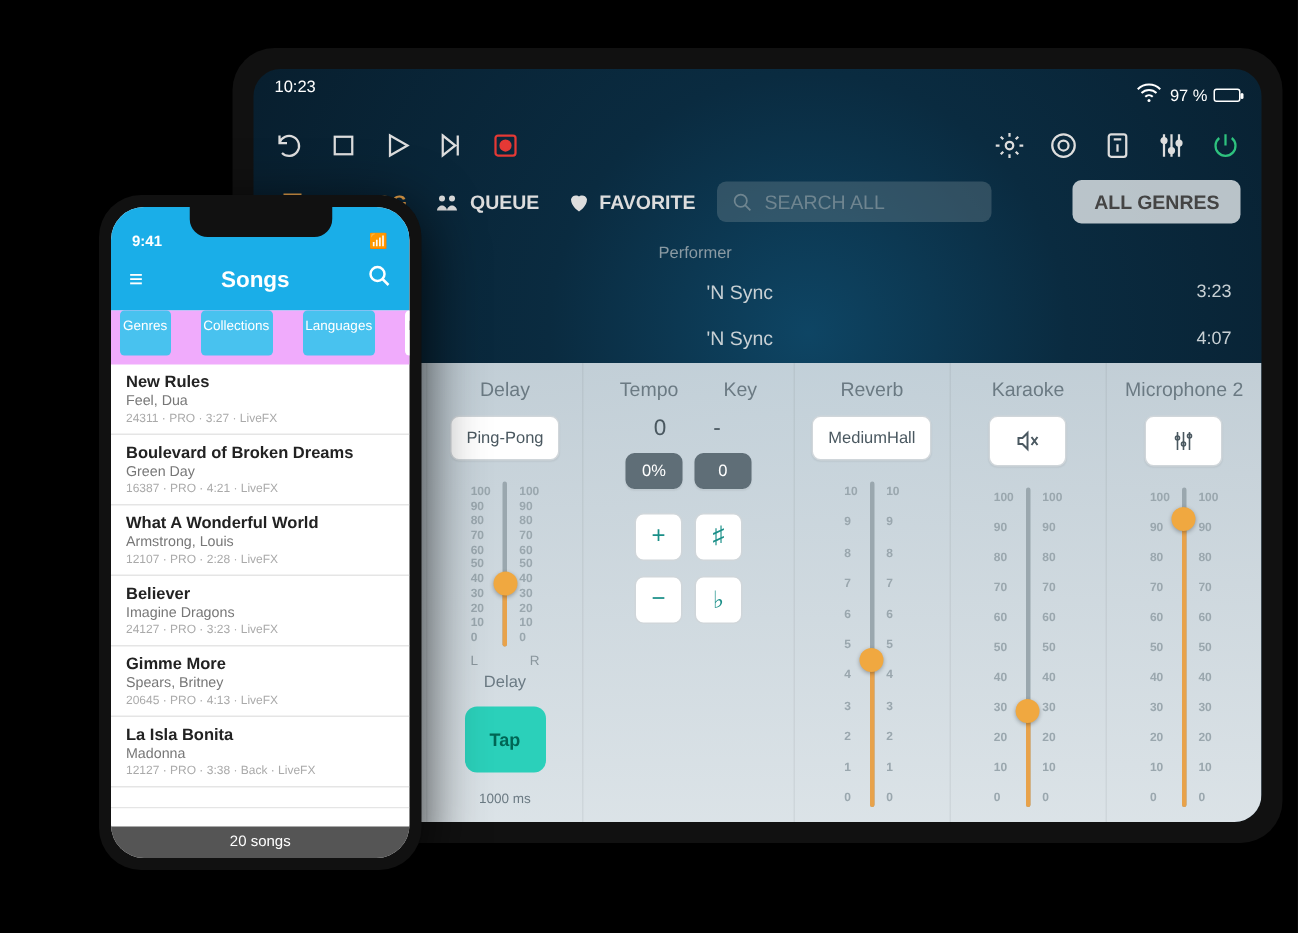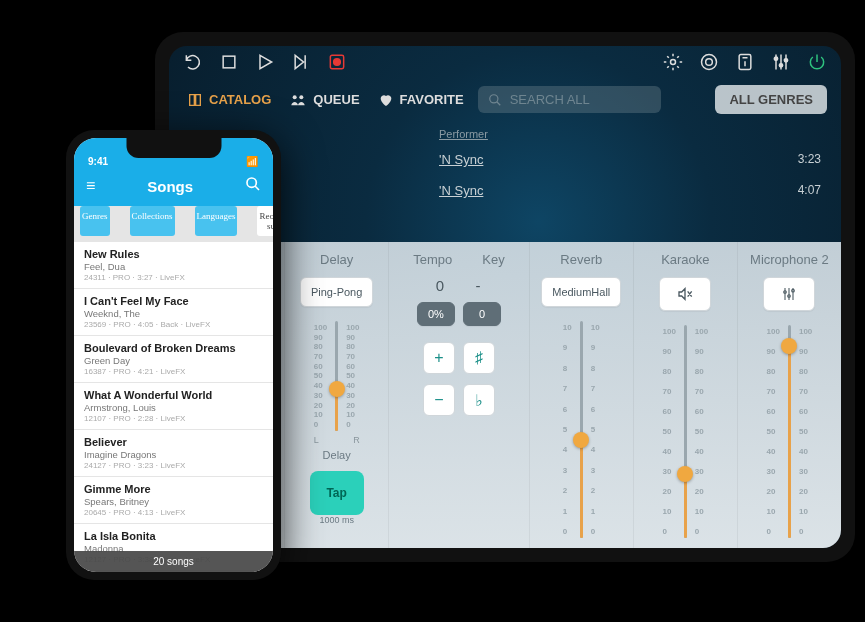--- a/index.html
+++ b/index.html
@@ -20,68 +20,81 @@
 .toolbar .rec { stroke: #e53935; fill: #e53935; }
 .toolbar .power { stroke: #2ec27e; }
 
 .tabs-row { display: flex; gap: 10px; padding: 0 14px 8px; align-items: center; }
 .tab { display:flex; align-items:center; gap:6px; font-size:13px; font-weight:600; color:#ddd; padding: 6px 4px; }
 .tab.catalog { color: #e8a24a; }
 .search-box { flex:1; background: rgba(120,140,150,0.35); border-radius:6px; padding: 6px 10px; display:flex; align-items:center; gap:8px; color:#6f8590; font-size:13px; }
 .genres-btn { background: rgba(230,235,238,0.8); color:#444; padding: 7px 14px; border-radius:6px; font-size:13px; font-weight:600;margin-left:44px; }
 
 .song-header { display:flex; padding: 6px 20px 4px; font-size:11px; color:#8a9aa3; }
-.col-title { flex: 0 0 250px; } .col-perf { flex:1;text-decoration:underline; } .col-dur { width:50px; text-align:right; }
-.song-row { display:flex; padding: 8px 20px; font-size:13px; color:#e3e7ea; }
+.col-title { flex: 0 0 250px; } .col-perf { flex:1; } .col-dur { width:50px; text-align:right; }
+.song-row { display:flex; padding: 8px 20px; font-size:13px; color:#e3e7ea;gap:32px; }
 .song-row .col-title{ flex:0 0 250px; } .song-row .col-perf { flex:1; color:#c8d0d4; } .song-row .col-dur{ width:50px; text-align:right; color:#c8d0d4; font-size:12px; }
 
 .mixer { position:absolute; left:12px; right:0; bottom:0; height: 306px; background: linear-gradient(180deg, rgba(208,219,226,0.93) 0%, rgba(226,233,237,0.97) 100%); display:flex; }
 .mixer-col { flex:1; position:relative; padding: 10px 6px; display:flex; flex-direction:column; align-items:center; border-right: 1px solid rgba(0,0,0,0.05); }
 .mixer-col:last-child { border-right:none; }
 .mixer-col h4 { font-size:13px; font-weight:500; color:#6b7a83; margin-bottom:10px; }
 .btn-chip { background:#fff; border:1px solid #d0d6da; border-radius:6px; padding: 8px 10px; font-size:11px; color:#4a5860; display:flex; align-items:center; justify-content:center; margin-bottom:6px; min-width:52px; box-shadow: 0 1px 1px rgba(0,0,0,0.05); }
 .btn-chip.dark { background:#5f6e77; color:#fff; border-color:#5f6e77; }
 .btn-sq { background:#fff; border:1px solid #d0d6da; border-radius:6px; width:32px; height:32px; display:flex; align-items:center; justify-content:center; color:#1a8f88; font-size:16px; font-weight:300; }
 .tempo-key { display:flex; gap:8px; }
 .tk-val { font-size:15px; color:#4a5860; width:30px; text-align:center; margin-bottom:8px; }
 .tap-btn { background:#2bd0ba; color:#065; border-radius:8px; width:54px; height:44px; display:flex; flex-direction:column; align-items:center; justify-content:center; font-size:12px; font-weight:600; margin-top:4px; }
-.tap-ms { font-size:9px; color:#6b7a83; margin-top:0; }
+.tap-ms { font-size:9px; color:#6b7a83; margin-top:12px; }
 .delay-label { font-size:11px; color:#6b7a83; margin: 4px 0 6px; }
 
 .slider-wrap { flex:1; display:flex; width:100%; justify-content:center; align-items:stretch; position:relative; margin-top:8px;font-weight:bold; }
 .slider-scale { display:flex; flex-direction:column; justify-content:space-between; font-size:8px; color:#9aa7ae; padding:2px 0; }
 .slider-track { width:3px; background:#9aa7ae; border-radius:2px; margin:0 8px; position:relative; }
 .slider-fill { position:absolute; bottom:0; left:0; right:0; background:#e8a24a; border-radius:2px; }
 .slider-thumb { position:absolute; left:50%; transform:translate(-50%, 50%); width:16px; height:16px; background:#f0a840; border-radius:50%; box-shadow:0 1px 3px rgba(0,0,0,0.3); }
 .lr-row { display:flex; justify-content:space-between; width:46px; font-size:9px; color:#8a969d; margin-top:4px; }
 
 
 .phone { position:absolute; left:66px; top:130px; width:215px; height:450px; background:#111; border-radius:28px; padding:8px; box-shadow:0 10px 40px rgba(0,0,0,0.8); }
 .phone-screen { width:100%; height:100%; background:#fff; border-radius:22px; overflow:hidden; position:relative; }
 .notch { position:absolute; top:0; left:50%; transform:translateX(-50%); width:95px; height:20px; background:#111; border-radius:0 0 12px 12px; z-index:10; }
 .phone-status { height:32px; background:#1aaee8; display:flex; justify-content:space-between; align-items:flex-end; padding:0 14px 3px; font-size:10px; color:#fff; font-weight:600; }
 .phone-header { background:#1aaee8; color:#fff; display:flex; align-items:center; justify-content:space-between; padding: 6px 12px 10px; }
 .phone-header h3 { font-size:15px; font-weight:600; }
-.phone-tabs { display:flex; background:#e5e5e5; padding:0 6px 6px; gap:20px;font-family:Liberation Serif, serif; }
+.phone-tabs { display:flex; background:#f0abfc; padding:0 6px 6px; gap:20px; }
 .ptab { flex:1; background:#48c2ef; color:#fff; font-size:9px; padding:5px 2px; text-align:center; border-radius:3px; }
 .ptab.active { background:#fff; color:#444; }
 .song-list { overflow:hidden; }
 .pitem { border-bottom:1px solid #e5e5e5; padding:6px 10px; }
 .pitem .t { font-size:11px; font-weight:700; color:#222; }
 .pitem .a { font-size:9.5px; color:#777; margin-top:1px; }
 .pitem .m { font-size:8px; color:#aaa; margin-top:1px; }
 .phone-footer { position:absolute; bottom:0; left:0; right:0; background:rgba(70,70,70,0.92); color:#fff; text-align:center; font-size:10px; padding:5px 0; }
 
 .icon { width:20px; height:20px; }
 </style>
 </head>
 <body>
 
 <div class="tablet">
   <div class="tablet-screen">
+    <div class="status-bar">
+      <span>10:23</span>
+      <div class="status-right">
+        <span>
+          <svg class="icon" viewBox="0 0 24 24">
+              <path d="M3 9c5-5 13-5 18 0M6 12c3.3-3.3 8.7-3.3 12 0M9 15c1.7-1.7 4.3-1.7 6 0" stroke="#fff" fill="none" stroke-width="1.6"></path>
+              <circle cx="12" cy="18" r="1.2" fill="#fff"></circle>
+            </svg>
+        </span>
+        <span>97 %</span>
+        <span class="bat"><span class="bat-fill"></span></span>
+      </div>
+    </div>
 
     <div class="toolbar">
       <div class="toolbar-left">
         <span><svg class="icon" viewBox="0 0 24 24">
               <path d="M4 4v6h6M4 10a8 8 0 1 1 2 8"></path>
             </svg></span>
         <span><svg class="icon" viewBox="0 0 24 24">
               <rect x="5" y="5" width="14" height="14"></rect>
             </svg></span>
         <span><svg class="icon" viewBox="0 0 24 24">
@@ -424,25 +437,20 @@
       <div class="ptab">Languages</div>
       <div class="ptab active">Recently sung</div>
     </div>
     <div class="song-list" id="phone-list">
         <div class="pitem">
           <div class="t">New Rules</div>
           <div class="a">Feel, Dua</div>
           <div class="m">24311 · PRO · 3:27 · LiveFX</div>
         </div>
         <div class="pitem">
-          <div class="t">I Can't Feel My Face</div>
-          <div class="a">Weeknd, The</div>
-          <div class="m">23569 · PRO · 4:05 · Back · LiveFX</div>
-        </div>
-        <div class="pitem">
           <div class="t">Boulevard of Broken Dreams</div>
           <div class="a">Green Day</div>
           <div class="m">16387 · PRO · 4:21 · LiveFX</div>
         </div>
         <div class="pitem">
           <div class="t">What A Wonderful World</div>
           <div class="a">Armstrong, Louis</div>
           <div class="m">12107 · PRO · 2:28 · LiveFX</div>
         </div>
         <div class="pitem">

